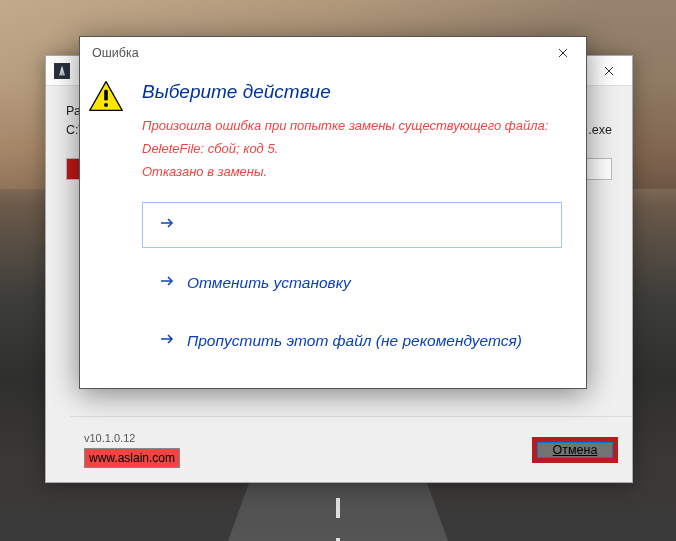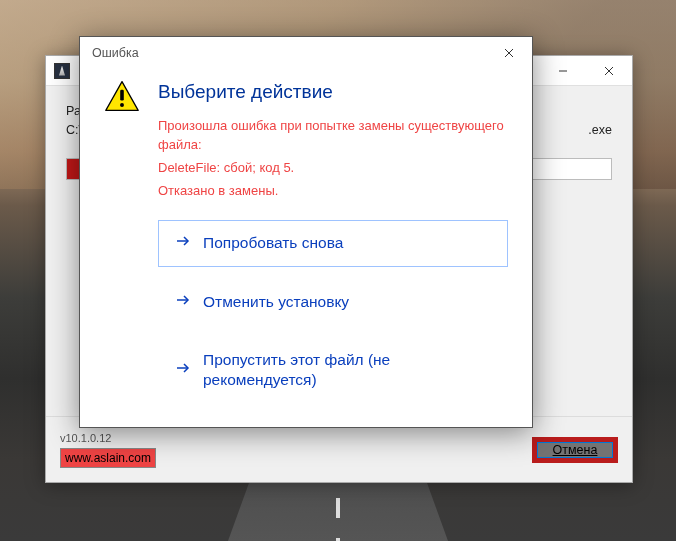--- a/index.html
+++ b/index.html
@@ -34,40 +34,40 @@
 
   .installer-body { flex:1; padding: 16px 20px 10px 20px; position: relative; }
   .body-line { font-size: 12.5px; color:#222; line-height:1.5; }
   .progress-field {
     margin-top: 18px; height: 22px; border: 1px solid #bcbcbc; background:#fff; position:relative;
   }
   .progress-red { position:absolute; left:0; top:0; height:100%; width:40px; background:#c31818; }
 
   .installer-footer {
     height: 66px; border-top: 1px solid #dcdcdc; background:#f0f0f0;
-    display:flex; align-items:center; padding: 0 14px;
+    display:flex; align-items:center; padding: 0 14px; margin-left: 24px;
   }
   .ver { font-size:11px; color:#555; }
   .footer-link { font-size:12px; color:#000; background:#ef4444; border:1px solid #888; padding:2px 4px; margin-top:4px; display:inline-block;}
   .footer-left{display:flex;flex-direction:column;}
   .footer-spacer{flex:1;}
   .btn-default {
     min-width: 86px; height:26px; font-size:12.5px; background:#737373;
     border:5px solid #b91c1c; box-shadow: inset 0 0 0 1px #0078d7;
     display:flex;align-items:center;justify-content:center; cursor:pointer;text-decoration:underline;
   }
 
   .dialog {
-    position:absolute; left: 79px; top: 36px; width: 454px;
+    position:absolute; left: 79px; top: 36px; width: 508px;
     background:#fff; border:1px solid #555; box-shadow: 0 5px 28px rgba(0,0,0,.45);
     z-index: 2; display:flex; flex-direction:column;
   }
   .dialog-titlebar { height: 32px; display:flex; align-items:center; padding-left: 12px; font-size:12.5px; color:#555; }
   .dialog-titlebar .titlebar-spacer{flex:1;}
-  .dialog-content { padding: 10px 24px 24px 24px; display:flex; gap: 18px; }
+  .dialog-content { padding: 10px 24px 24px 8px; display:flex; gap: 18px; font-style: italic; }
   .warn-icon { flex:0 0 36px; }
   .warn-icon svg{width:36px;height:34px;}
   .dlg-right{flex:1;}
   .dlg-heading { font-size:19px; color:#003399; margin: 2px 0 14px 0; font-weight:400;}
   .dlg-path { font-size:13px; color:#222; margin-bottom:14px; word-break:break-all;}
   .dlg-msg  { font-size:13px; color:#ef4444; line-height:1.45; margin-bottom:4px;}
   .dlg-actions { margin-top: 20px; display:flex; flex-direction:column; gap:12px;}
   .cmd-link {
     display:flex; align-items:center; gap:12px;
     padding: 12px 16px; font-size:15.5px; color:#0a3fbd; cursor:pointer;
@@ -149,21 +149,20 @@
       <div class="dlg-msg">Отказано в замены.</div>
 
       <div class="dlg-actions">
         <div class="cmd-link focussed">
           <span class="arrow">
             <svg viewBox="0 0 16 16">
                 <line x1="2" y1="8" x2="13" y2="8" stroke="currentColor" stroke-width="1.5"></line>
                 <polyline points="9,4 13,8 9,12" fill="none" stroke="currentColor" stroke-width="1.5"></polyline>
               </svg>
           </span>
-          <span class="lbl">Попробовать снова</span>
         </div>
         <div class="cmd-link">
           <span class="arrow">
             <svg viewBox="0 0 16 16">
                 <line x1="2" y1="8" x2="13" y2="8" stroke="currentColor" stroke-width="1.5"></line>
                 <polyline points="9,4 13,8 9,12" fill="none" stroke="currentColor" stroke-width="1.5"></polyline>
               </svg>
           </span>
           <span class="lbl">Отменить установку</span>
         </div>

